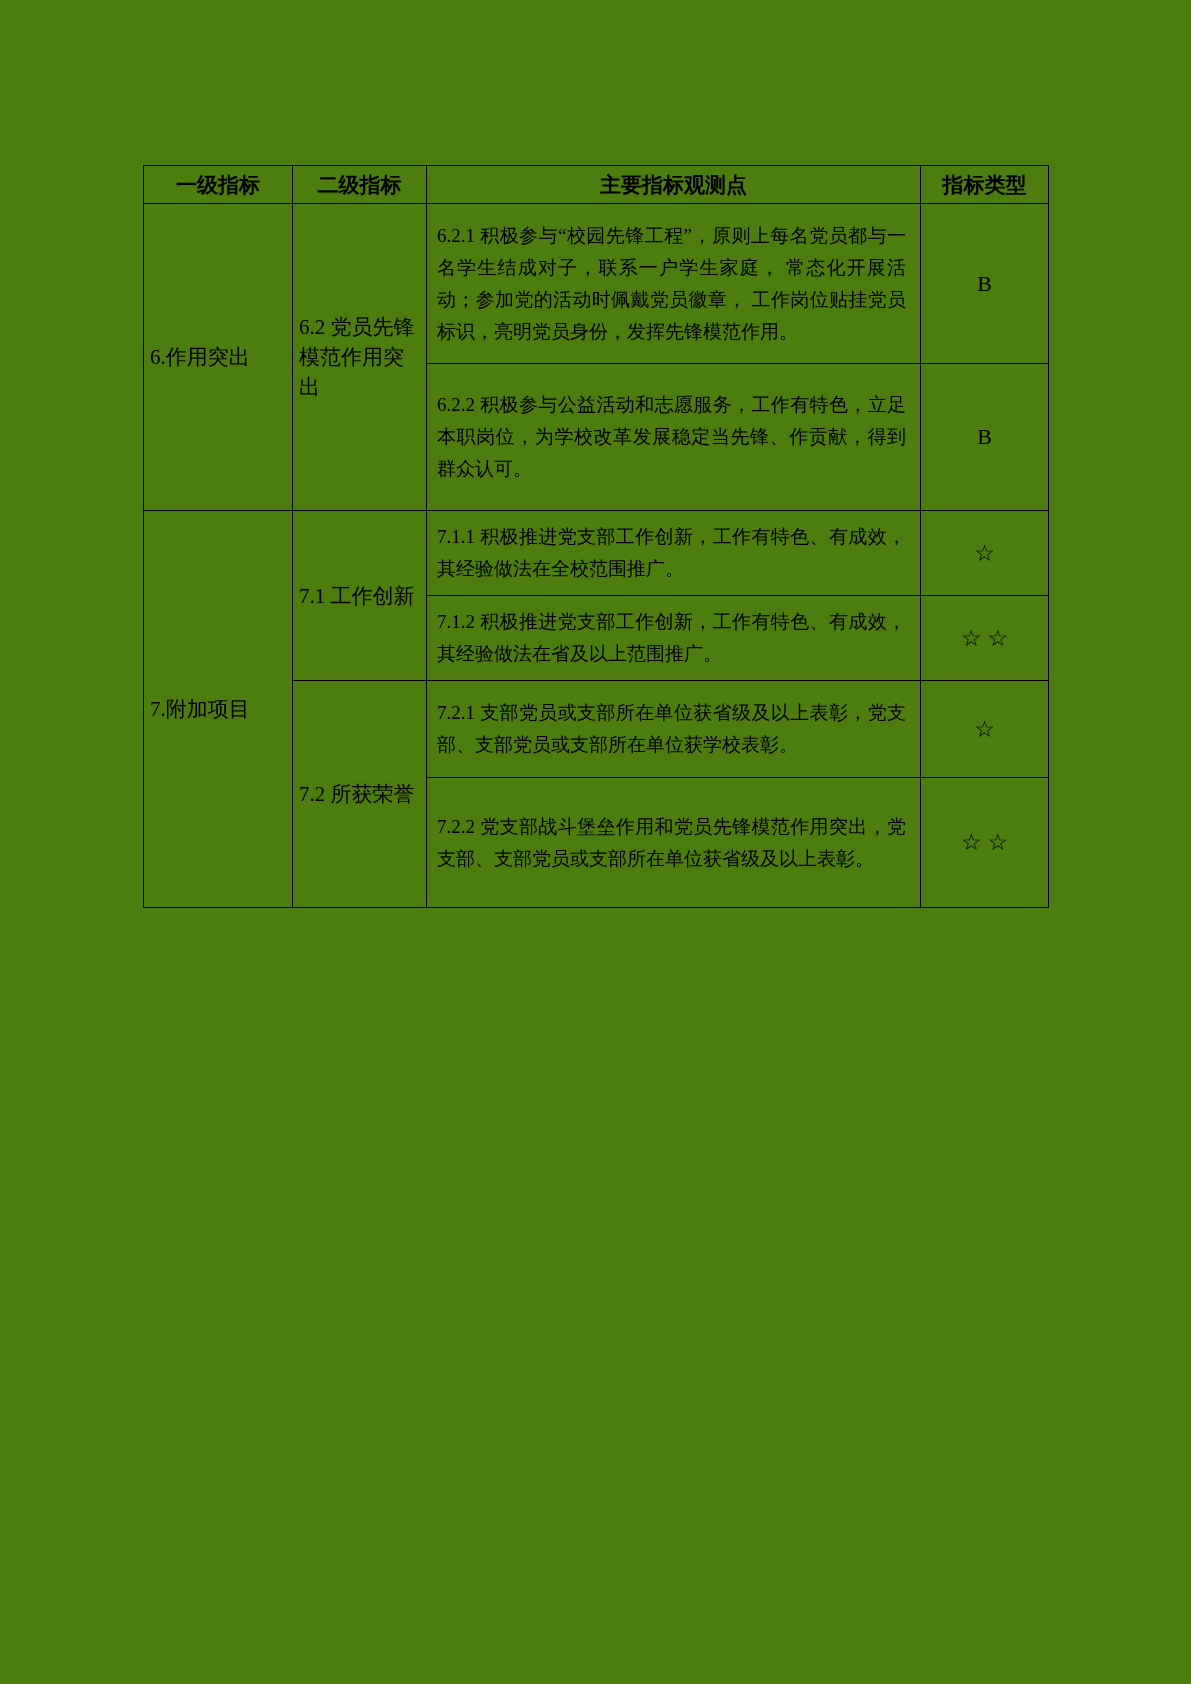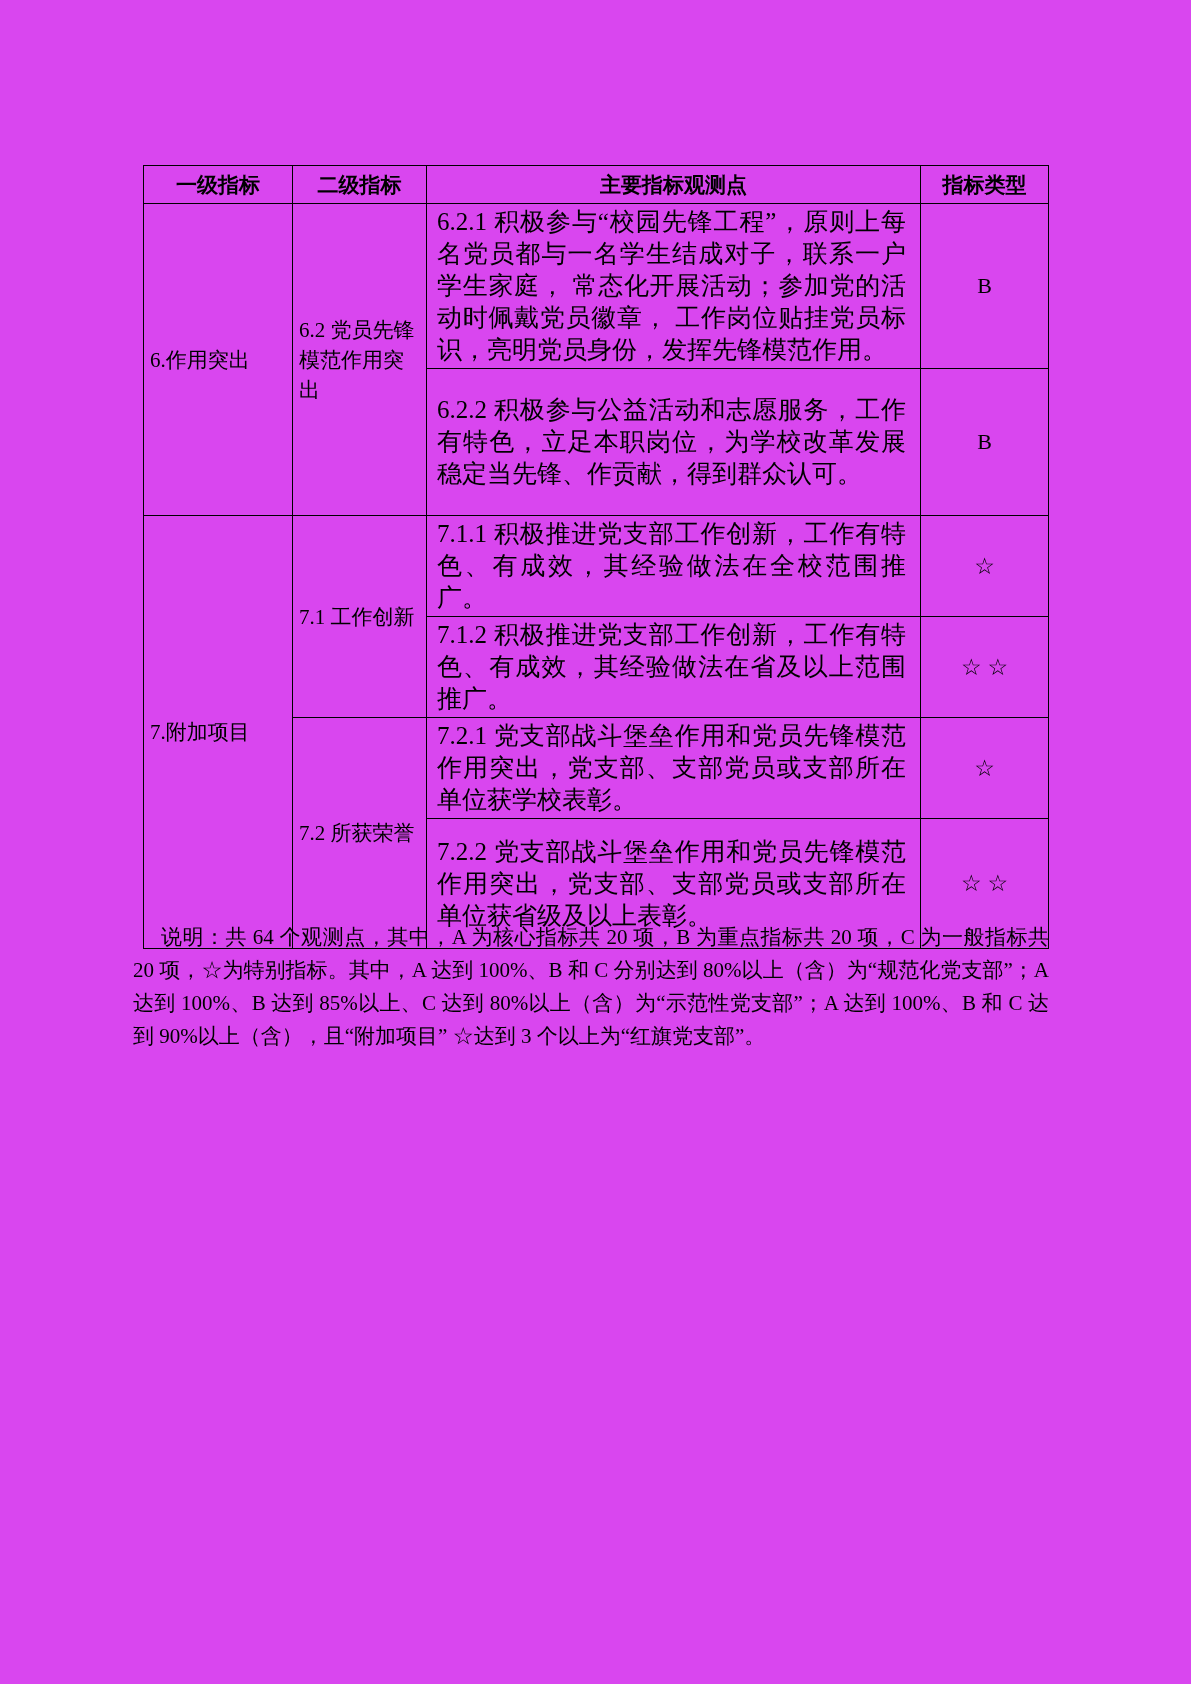--- a/index.html
+++ b/index.html
@@ -4,21 +4,21 @@
 <style>
   html, body {
     margin: 0;
     padding: 0;
     background: #ffffff;
   }
   .page {
     position: relative;
     width: 1191px;
     height: 1684px;
-    background: #d946ef;
+    background: #4d7c0f;
     color: #000000;
     font-family: "Liberation Serif", "DejaVu Serif", serif;
     overflow: hidden;
   }
   table.indicator-table {
     position: absolute;
     left: 143px;
     top: 165px;
     width: 905px;
     border-collapse: collapse;
@@ -39,21 +39,21 @@
     padding: 0;
   }
   td.level-cell {
     font-size: 21px;
     text-align: left;
     vertical-align: middle;
     padding: 0 6px;
     line-height: 30px;
   }
   td.obs-cell {
-    font-size: 25px;
+    font-size: 19px;
     text-align: justify;
     text-justify: inter-character;
     vertical-align: middle;
     padding: 2px 14px 2px 10px;
     line-height: 32px;
   }
   td.type-cell {
     font-size: 22px;
     text-align: center;
     vertical-align: middle;
@@ -117,25 +117,24 @@
         <td class="level-cell" rowspan="2">7.1 工作创新</td>
         <td class="obs-cell">7.1.1 积极推进党支部工作创新，工作有特色、有成效，其经验做法在全校范围推广。</td>
         <td class="type-cell star">☆</td>
       </tr>
       <tr class="r-712">
         <td class="obs-cell">7.1.2 积极推进党支部工作创新，工作有特色、有成效，其经验做法在省及以上范围推广。</td>
         <td class="type-cell star">☆☆</td>
       </tr>
       <tr class="r-721">
         <td class="level-cell" rowspan="2">7.2 所获荣誉</td>
-        <td class="obs-cell">7.2.1 党支部战斗堡垒作用和党员先锋模范作用突出，党支部、支部党员或支部所在单位获学校表彰。</td>
+        <td class="obs-cell">7.2.1 支部党员或支部所在单位获省级及以上表彰，党支部、支部党员或支部所在单位获学校表彰。</td>
         <td class="type-cell star">☆</td>
       </tr>
       <tr class="r-722">
         <td class="obs-cell">7.2.2 党支部战斗堡垒作用和党员先锋模范作用突出，党支部、支部党员或支部所在单位获省级及以上表彰。</td>
         <td class="type-cell star">☆☆</td>
       </tr>
     </tbody>
   </table>
 
-  <p class="note">说明：共 64 个观测点，其中，A 为核心指标共 20 项，B 为重点指标共 20 项，C 为一般指标共 20 项，☆为特别指标。其中，A 达到 100%、B 和 C 分别达到 80%以上（含）为“规范化党支部”；A 达到 100%、B 达到 85%以上、C 达到 80%以上（含）为“示范性党支部”；A 达到 100%、B 和 C 达到 90%以上（含），且“附加项目” ☆达到 3 个以上为“红旗党支部”。</p>
 
 </div>
 
 </body></html>

